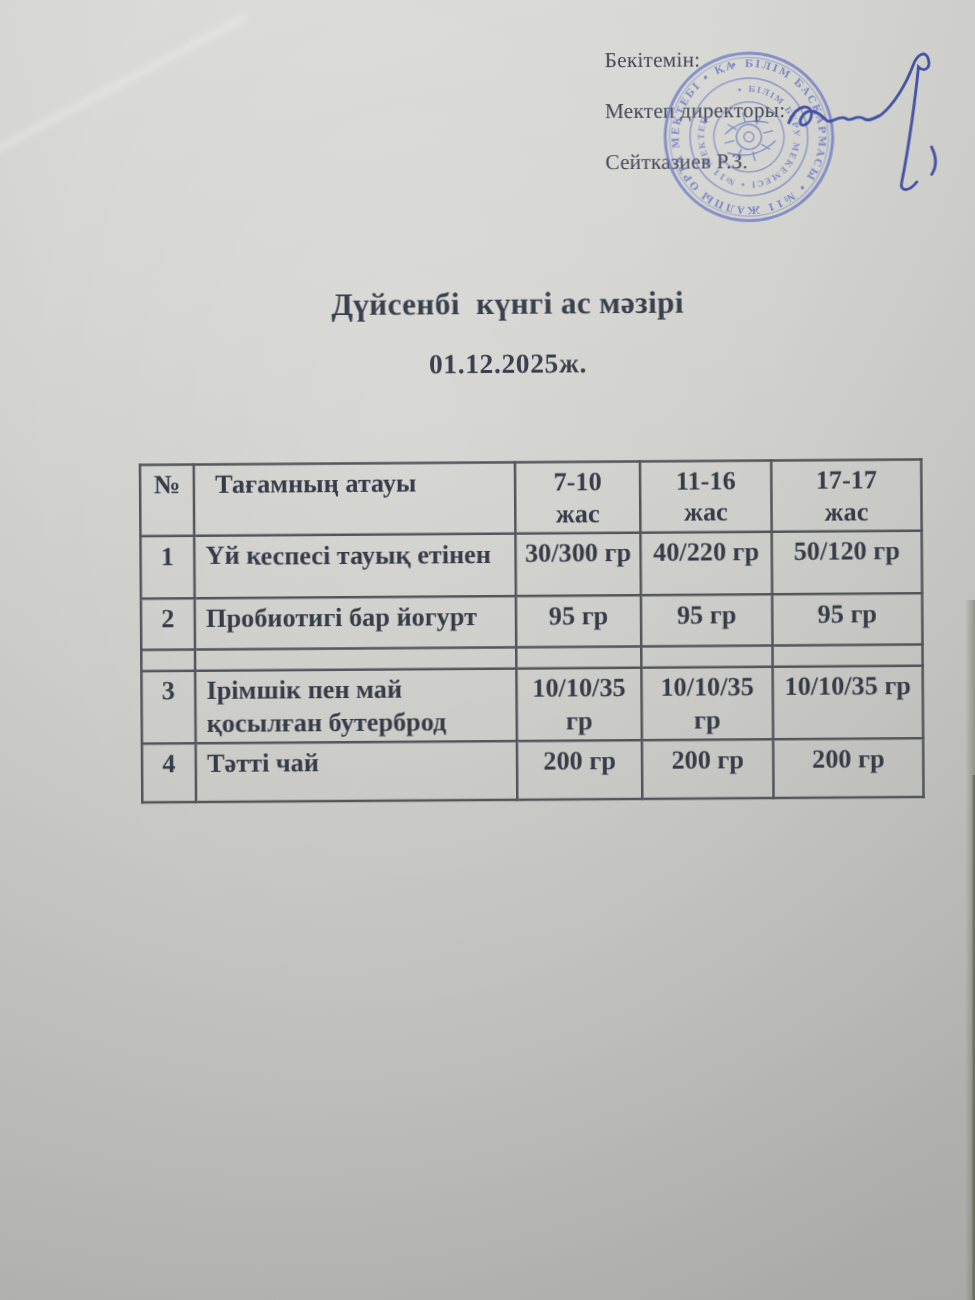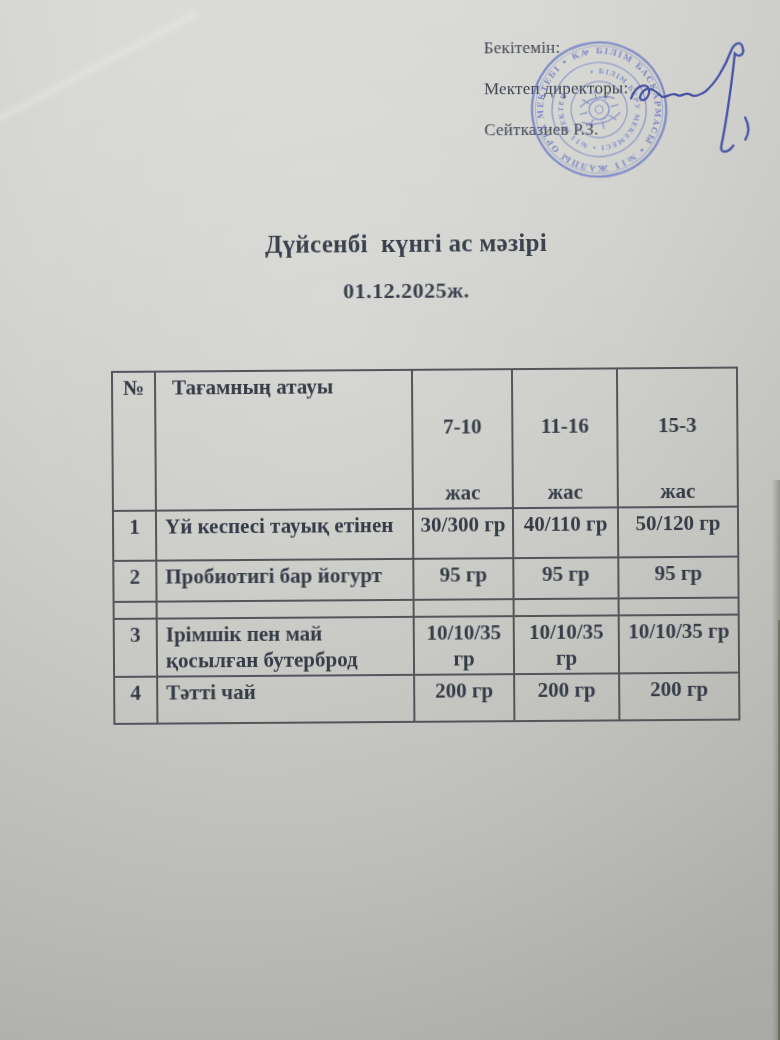--- a/index.html
+++ b/index.html
@@ -34,21 +34,21 @@
   .doc-date{top:278px;font-size:22px;font-weight:bold;color:#3a414d;letter-spacing:0.5px;}
 
   
   .menu-table{position:absolute;left:112px;top:369px;width:625px;
     border-collapse:collapse;table-layout:fixed;
     font-size:21px;font-weight:bold;color:#353b47;line-height:1.2;}
   .menu-table th,.menu-table td{
     border:2px solid #53555a;vertical-align:top;padding:3px 4px 2px 4px;text-align:center;overflow:hidden;}
   .menu-table .col-dish{ text-align:left;padding-left:8px;}
   .menu-table th.col-dish{padding-left:16px;}
-  .menu-table .hdr-line{display:block;margin-top:41px;}
+  .menu-table .hdr-line{display:block;}
   tr.r-header{height:51px;}
   tr.r-1{height:50px;}
   tr.r-2{height:41px;}
   tr.r-spacer{height:17px;}
   tr.r-3{height:51px;}
   tr.r-4{height:47px;}
 </style>
 </head>
 <body>
 
@@ -115,30 +115,30 @@
         <th class="col-dish">Тағамның атауы</th>
         <th>
           <span class="hdr-line">7-10</span>
           <span class="hdr-line">жас</span>
         </th>
         <th>
           <span class="hdr-line">11-16</span>
           <span class="hdr-line">жас</span>
         </th>
         <th>
-          <span class="hdr-line">15-3</span>
+          <span class="hdr-line">17-17</span>
           <span class="hdr-line">жас</span>
         </th>
       </tr>
 
       <tr class="r-1">
         <td>1</td>
         <td class="col-dish">Үй кеспесі тауық етінен</td>
         <td>30/300 гр</td>
-        <td>40/110 гр</td>
+        <td>40/220 гр</td>
         <td>50/120 гр</td>
       </tr>
 
       <tr class="r-2">
         <td>2</td>
         <td class="col-dish">Пробиотигі бар йогурт</td>
         <td>95 гр</td>
         <td>95 гр</td>
         <td>95 гр</td>
       </tr>

